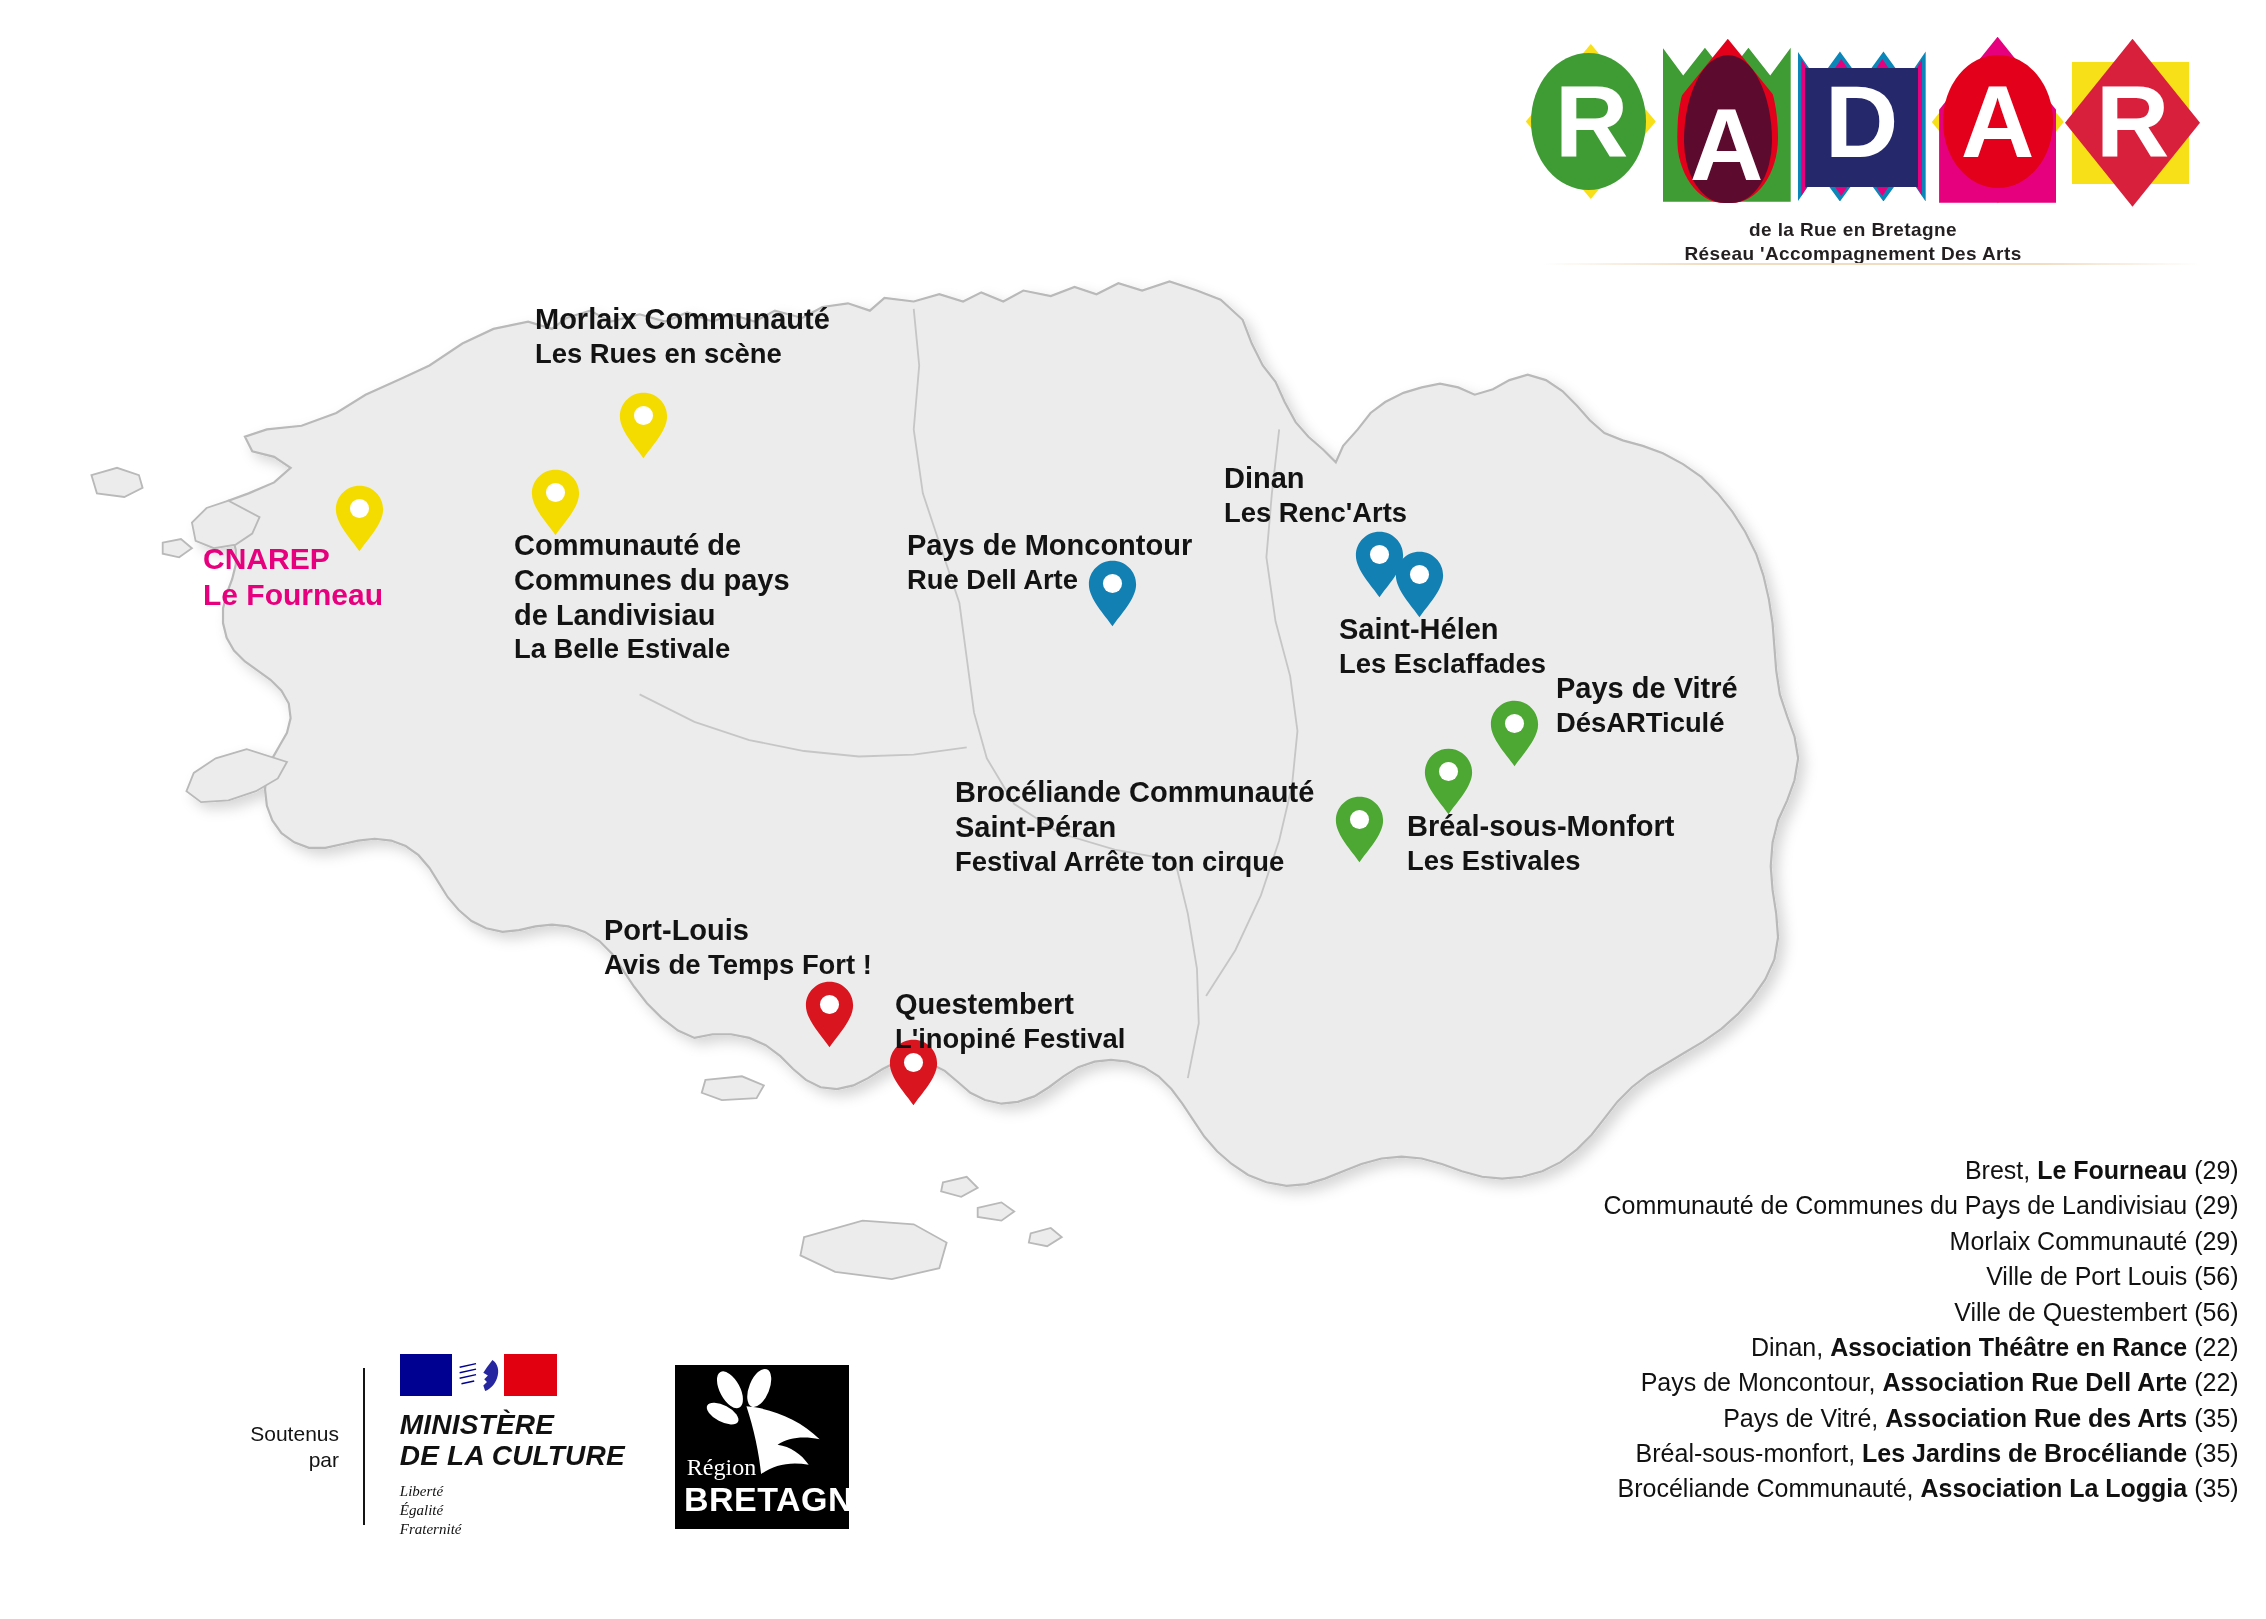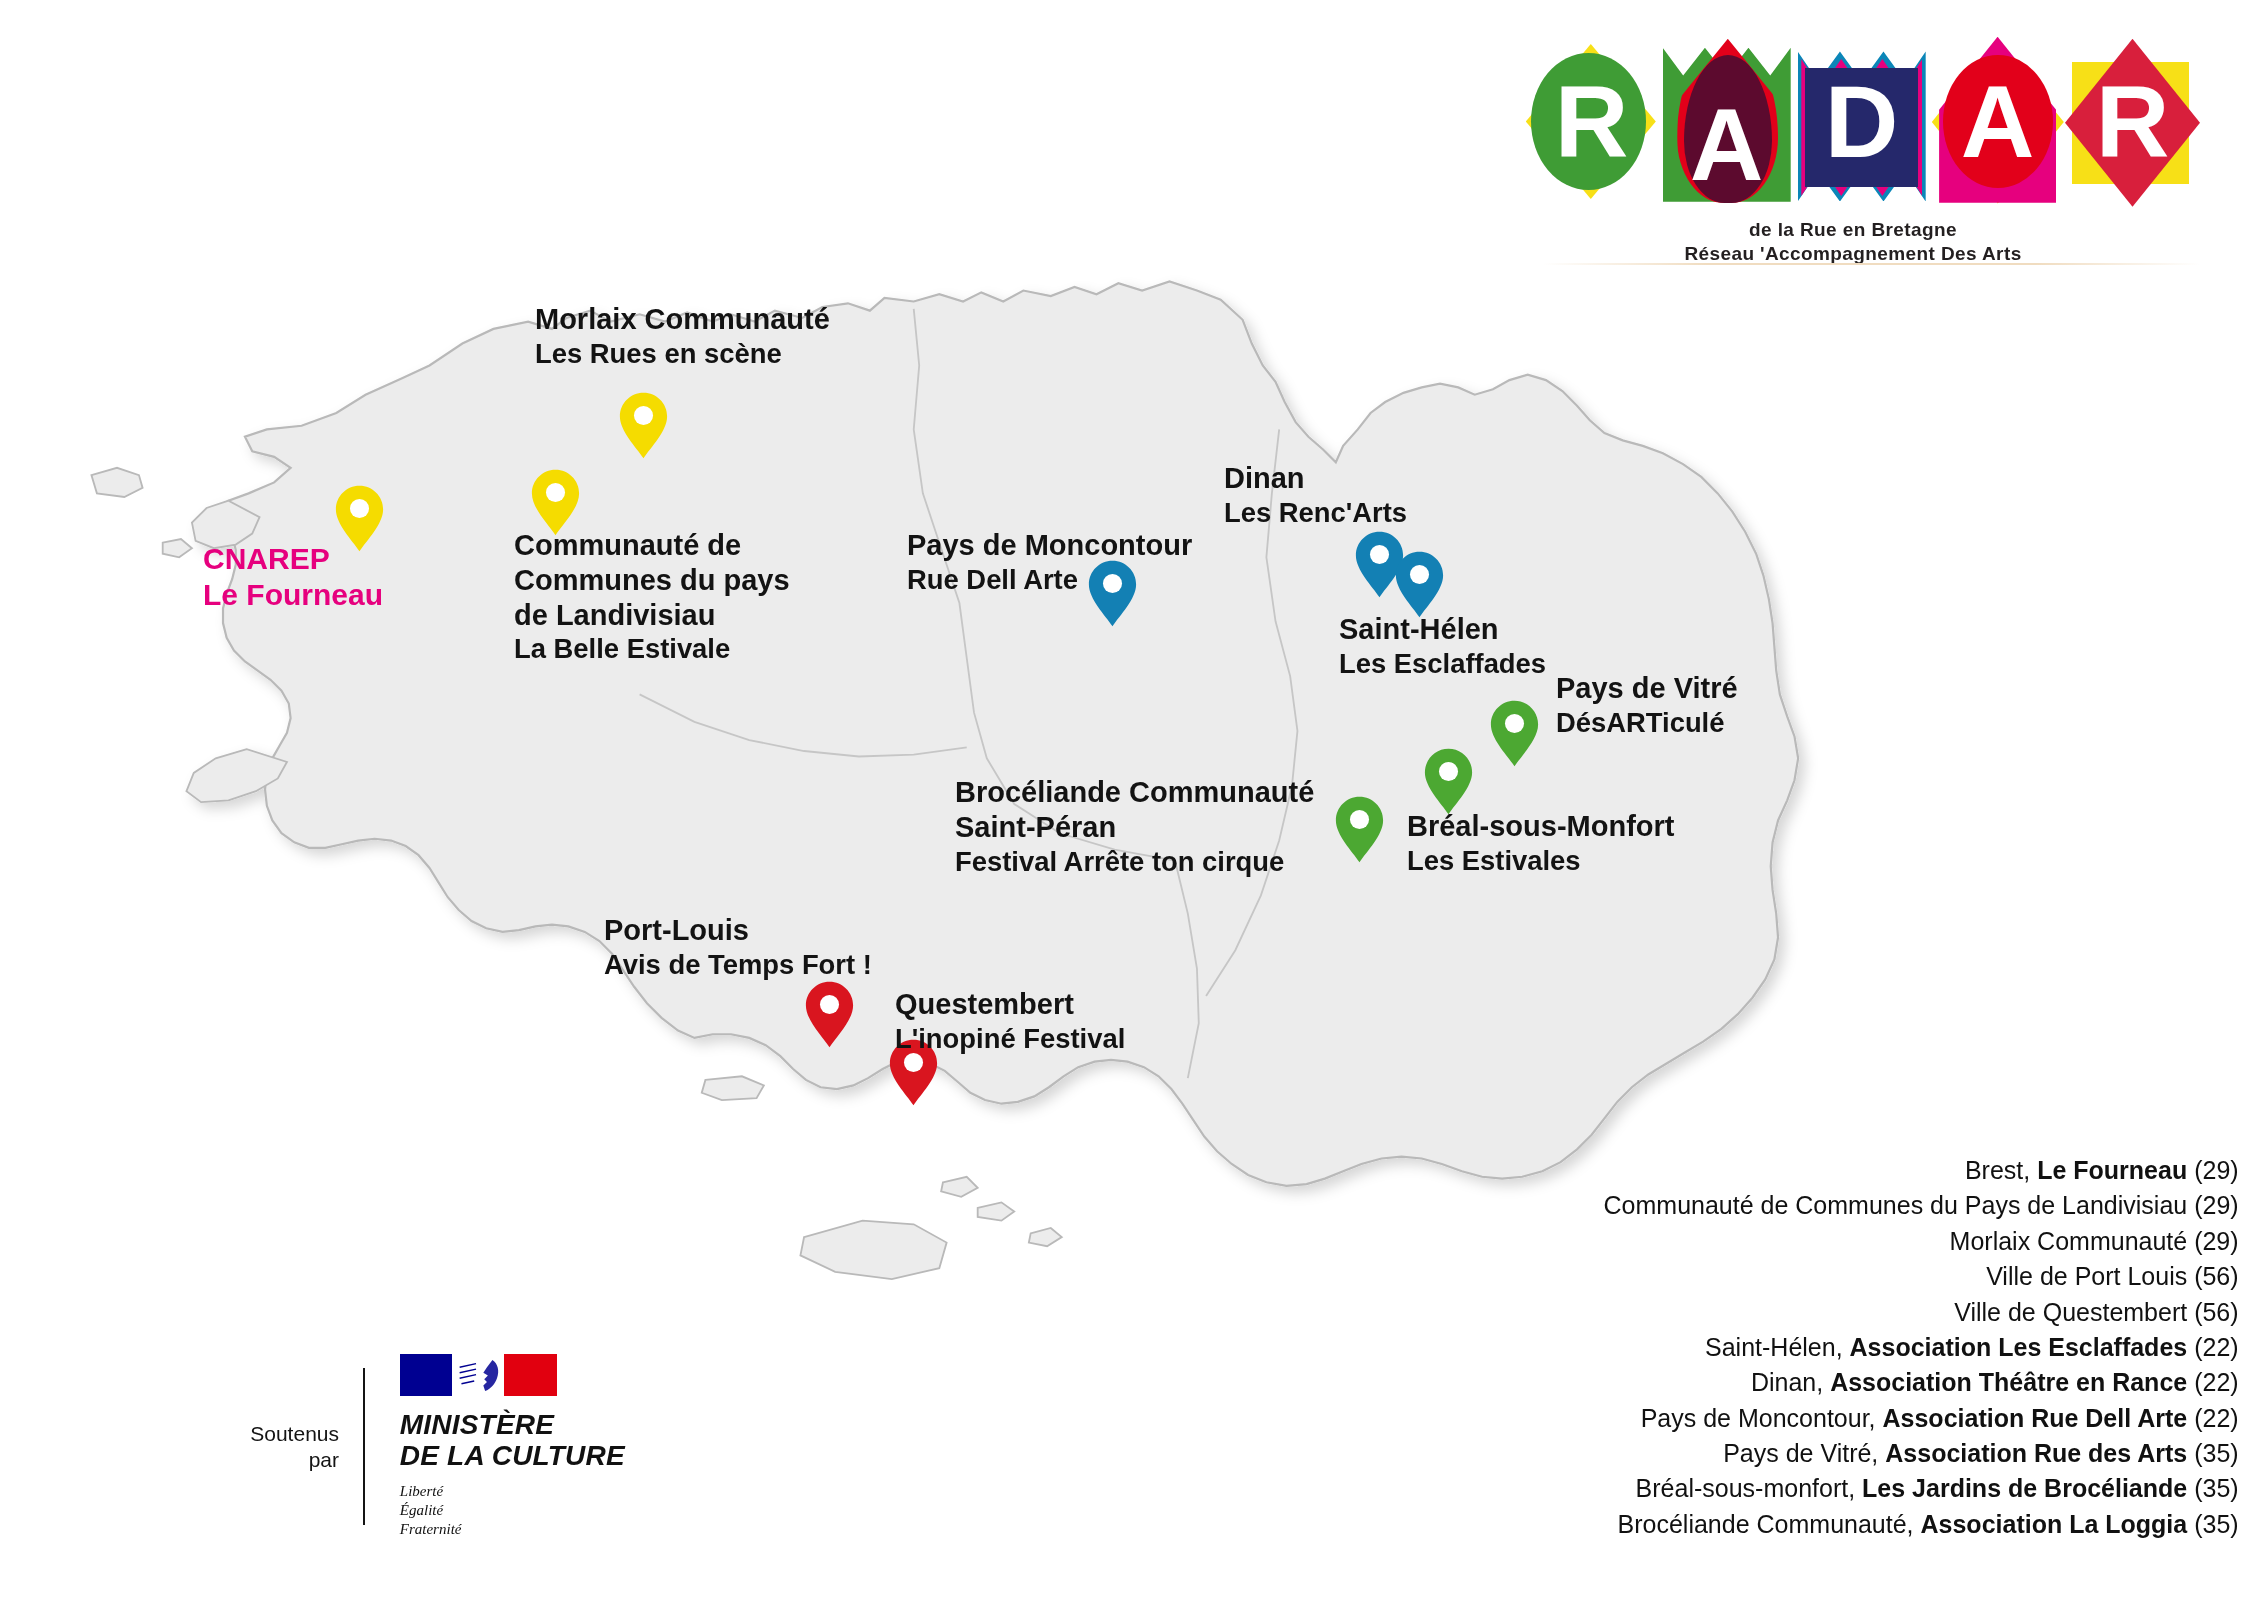--- a/index.html
+++ b/index.html
@@ -334,21 +334,20 @@
         <div class="t2">L'inopiné Festival</div>
       </div>
     </div>
 
   <div class="legend" id="legend">
       <div class="row"><span>Brest, </span><b>Le Fourneau</b><span> (29)</span></div>
       <div class="row"><span>Communauté de Communes du Pays de Landivisiau (29)</span></div>
       <div class="row"><span>Morlaix Communauté (29)</span></div>
       <div class="row"><span>Ville de Port Louis (56)</span></div>
       <div class="row"><span>Ville de Questembert (56)</span></div>
-      <div class="row"><span>Saint-Hélen, </span><b>Association Les Esclaffades</b><span> (22)</span></div>
       <div class="row"><span>Dinan, </span><b>Association Théâtre en Rance</b><span> (22)</span></div>
       <div class="row"><span>Pays de Moncontour, </span><b>Association Rue Dell Arte</b><span> (22)</span></div>
       <div class="row"><span>Pays de Vitré, </span><b>Association Rue des Arts</b><span> (35)</span></div>
       <div class="row"><span>Bréal-sous-monfort, </span><b>Les Jardins de Brocéliande</b><span> (35)</span></div>
       <div class="row"><span>Brocéliande Communauté, </span><b>Association La Loggia</b><span> (35)</span></div>
     </div>
 
   <div class="sponsors">
     <div class="sup-text">
       <div>Soutenus</div>
@@ -371,16 +370,28 @@
         <div>MINISTÈRE</div>
         <div>DE LA CULTURE</div>
       </div>
       <div class="mc-motto">
         <div>Liberté</div>
         <div>Égalité</div>
         <div>Fraternité</div>
       </div>
     </div>
 
+    <div class="rb">
+      <svg viewBox="0 0 190 130" width="174" height="119" style="position:absolute;left:0;top:1.8px;">
+        <ellipse cx="60" cy="26" rx="11" ry="22" transform="rotate(-28 60 26)" fill="#ffffff"></ellipse>
+        <ellipse cx="92" cy="24" rx="11" ry="22" transform="rotate(22 92 24)" fill="#ffffff"></ellipse>
+        <ellipse cx="52" cy="52" rx="9" ry="19" transform="rotate(-62 52 52)" fill="#ffffff"></ellipse>
+        <path d="M78,44 C104,46 136,58 158,80 C140,76 124,78 112,86
+                 C126,88 138,96 146,108 C126,104 108,108 94,118
+                 C92,96 86,68 78,44 Z" fill="#ffffff"></path>
+      </svg>
+      <div class="rb-region">Région</div>
+      <div class="rb-name">BRETAGNE</div>
+    </div>
   </div>
 
 </div>
 
 
 </body></html>

